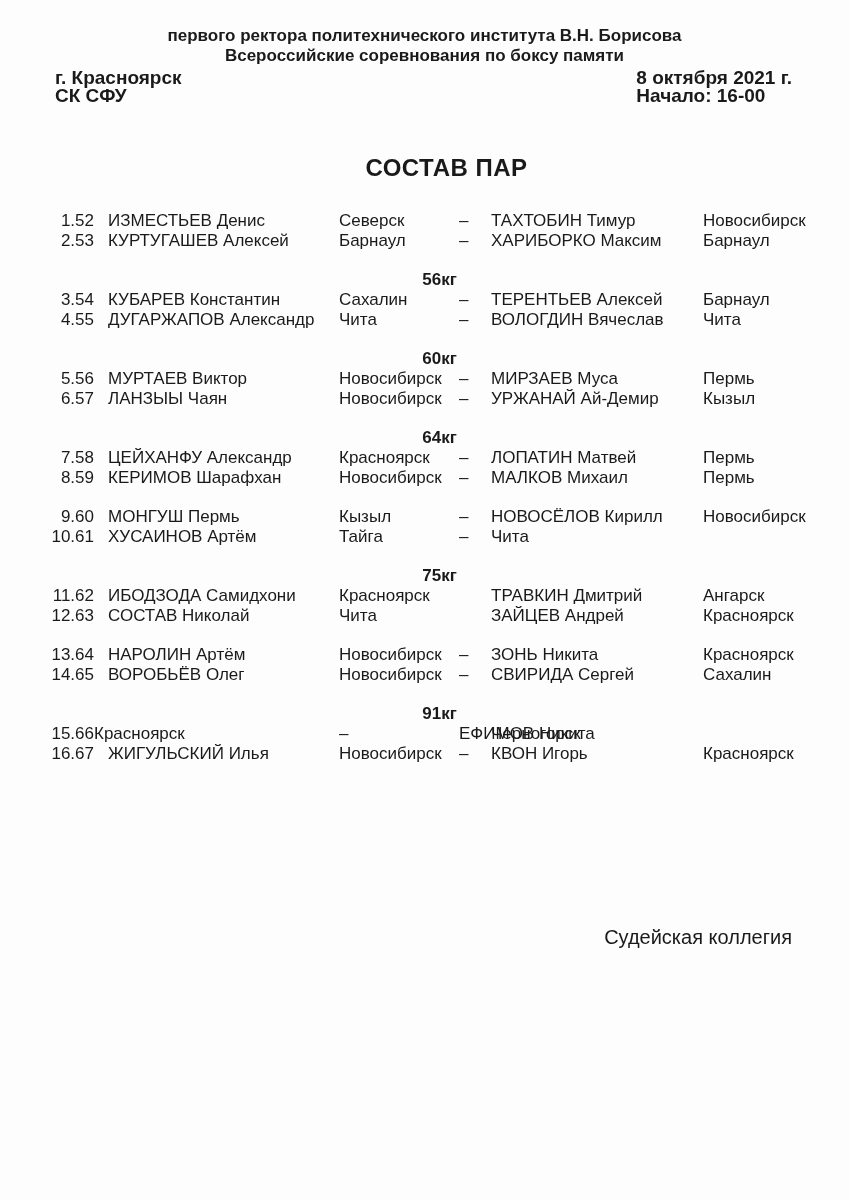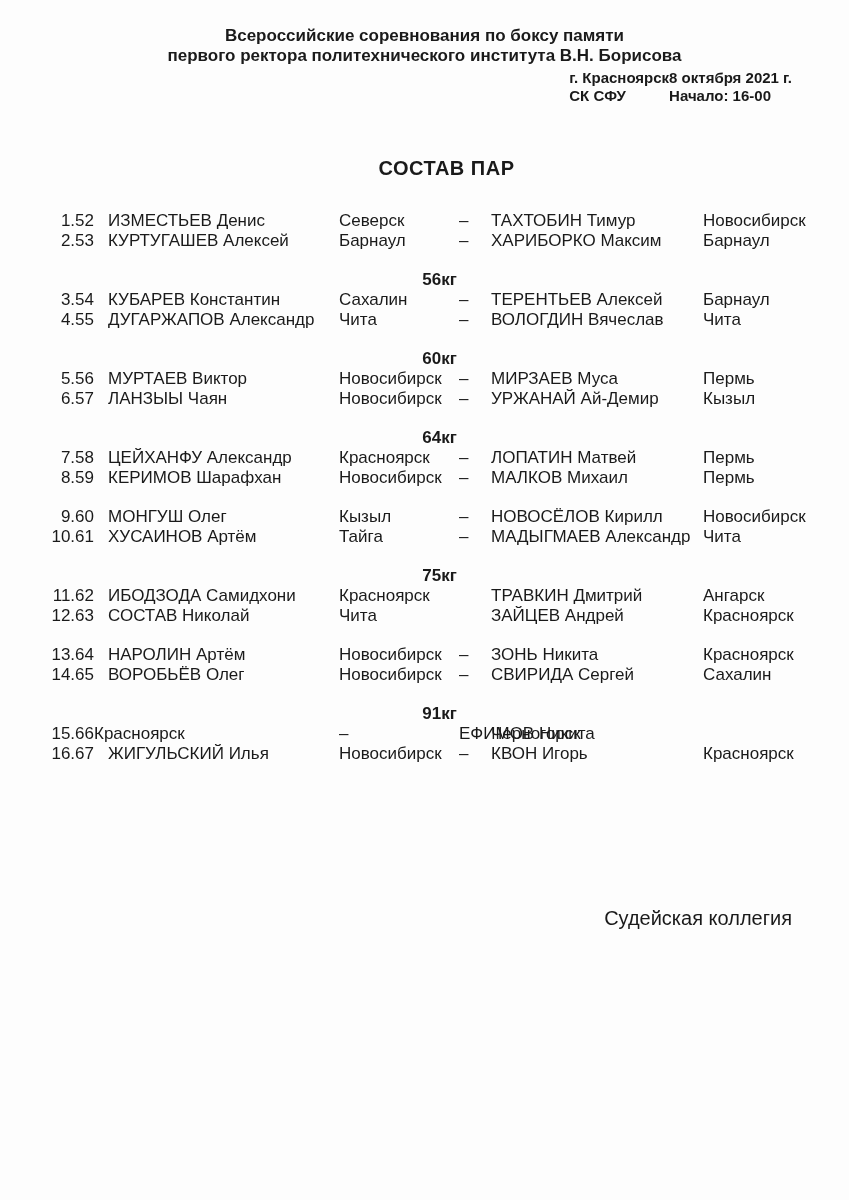--- a/index.html
+++ b/index.html
@@ -19,33 +19,33 @@
   
   .title-block {
     padding-top:26px;
     text-align:center;
     font-weight:bold;
     font-size:17px;
     line-height:20px;
   }
   .meta {
     display:flex;
-    justify-content:flex-end;
+    justify-content:space-between;
     padding:3px 57px 0 55px;
     font-weight:bold;
-    font-size:15px;
+    font-size:19px;
     line-height:18px;
   }
   .meta .col { display:flex; flex-direction:column; }
   
   .main-heading {
     margin-top:48px;
     text-align:center;
     font-weight:bold;
-    font-size:20px;
+    font-size:24px;
     line-height:30px;
     letter-spacing:0.5px;
     padding-left:44px;
   }
   
   .pairs { margin-top:28px; }
   .section { margin-top:19px; }
   .section.first { margin-top:0; }
   .weight {
     margin-left:30px;
@@ -65,34 +65,34 @@
     height:20px;
     white-space:nowrap;
     margin-left:6px;
   }
   .row .num { text-align:right; }
   .row .name1 { padding-left:14px; }
   .row .city { }
   
   .signature {
     position:absolute;
-    top:906px;
+    top:925px;
     right:57px;
     font-size:20px;
     line-height:24px;
   }
 </style>
 </head>
 <body>
 
 <div class="page">
 
   <div class="title-block">
+    <div>первого ректора политехнического института В.Н. Борисова</div>
     <div>Всероссийские соревнования по боксу памяти</div>
-    <div>первого ректора политехнического института В.Н. Борисова</div>
   </div>
 
   <div class="meta">
     <div class="col">
       <span>г. Красноярск</span>
       <span>СК СФУ</span>
     </div>
     <div class="col">
       <span>8 октября 2021 г.</span>
       <span>Начало: 16-00</span>
@@ -190,33 +190,32 @@
     <span class="name2">МАЛКОВ Михаил</span>
     <span class="city">Пермь</span>
   </div>
 </div>
   </div>
 
   <div class="section">
     <div class="rows">
   <div class="row">
     <span class="num">9.60</span>
-    <span class="name1">МОНГУШ Олег</span>
+    <span class="name1">МОНГУШ Пермь</span>
     <span class="city">Кызыл</span>
     <span class="dash">–</span>
     <span class="name2">НОВОСЁЛОВ Кирилл</span>
     <span class="city">Новосибирск</span>
   </div>
 
   <div class="row">
     <span class="num">10.61</span>
     <span class="name1">ХУСАИНОВ Артём</span>
     <span class="city">Тайга</span>
     <span class="dash">–</span>
-    <span class="name2">МАДЫГМАЕВ Александр</span>
     <span class="city">Чита</span>
   </div>
 </div>
   </div>
 
   <div class="section">
     <div class="weight">75кг</div>
     <div class="rows">
   <div class="row">
     <span class="num">11.62</span>

